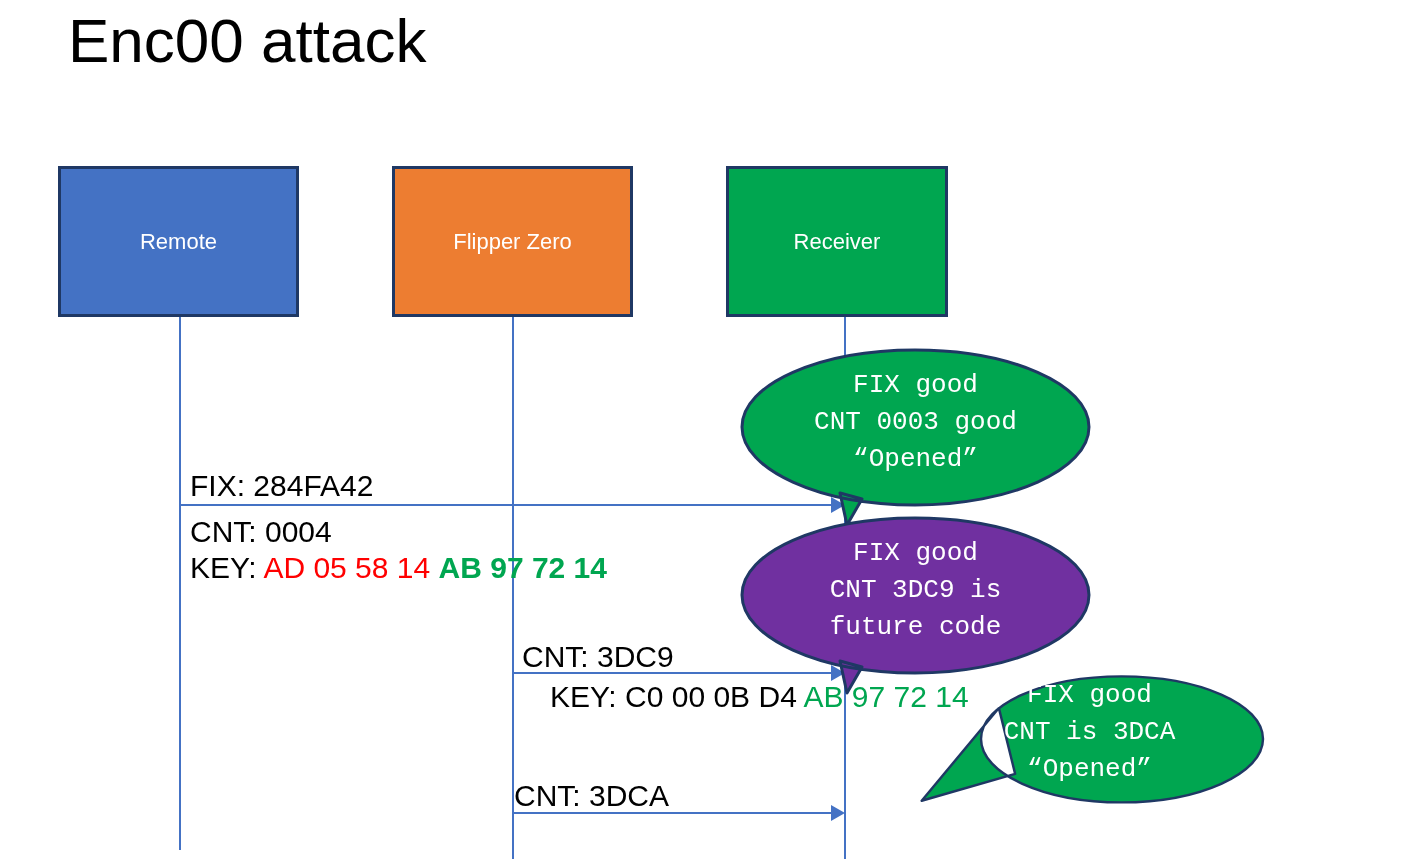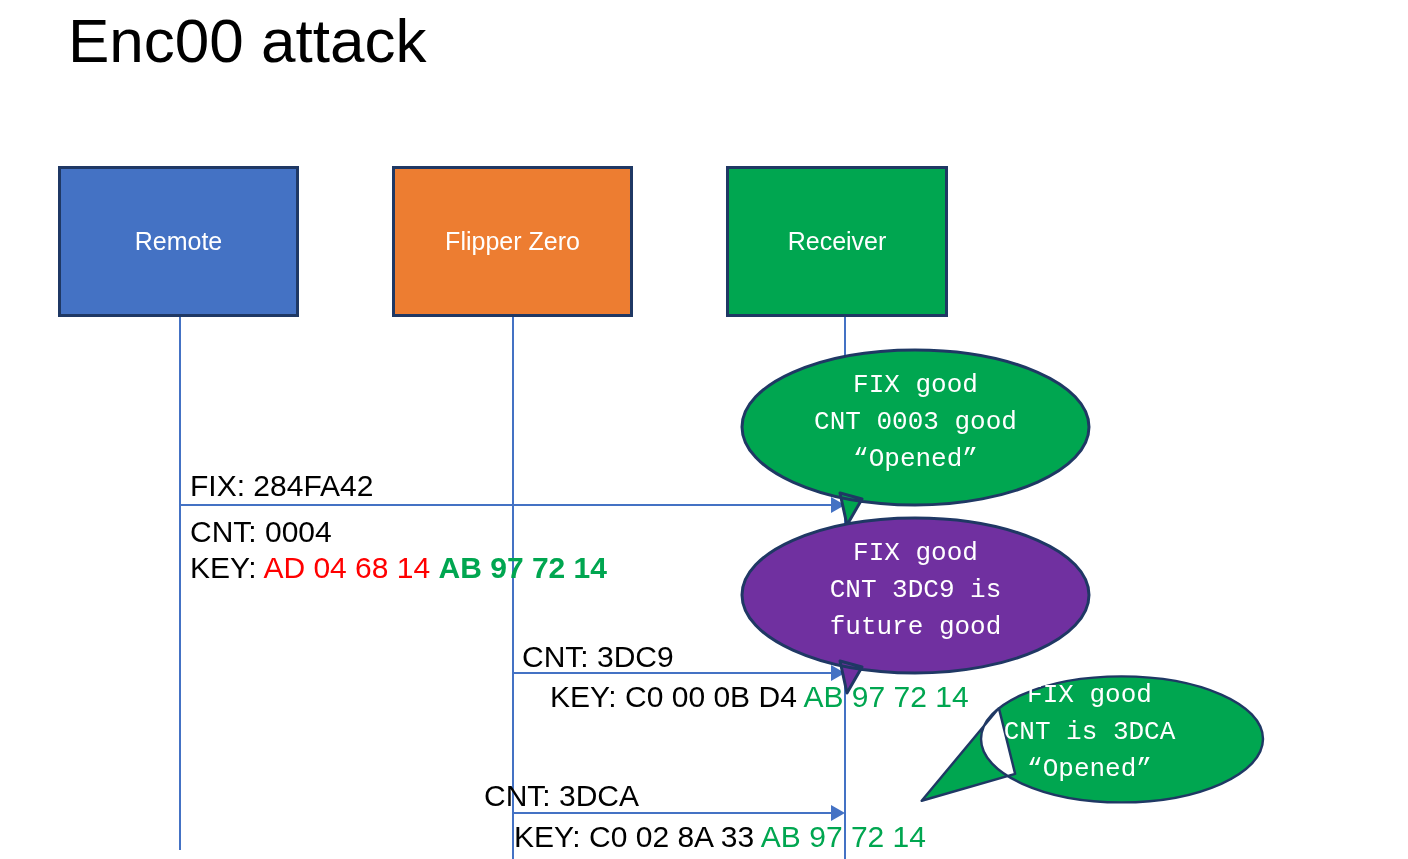--- a/index.html
+++ b/index.html
@@ -31,21 +31,21 @@
   }
   
   .actor-box {
     position: absolute;
     box-sizing: border-box;
     border: 3px solid #1f3864;
     display: flex;
     align-items: center;
     justify-content: center;
     color: #ffffff;
-    font-size: 25px;
+    font-size: 22px;
     font-weight: 400;
   }
   #box-remote   { left: 58px;  top: 166px; width: 241px; height: 151px; background: #4472c4; }
   #box-flipper  { left: 392px; top: 166px; width: 241px; height: 151px; background: #ed7d31; }
   #box-receiver { left: 726px; top: 166px; width: 222px; height: 151px; background: #00a650; }
 
   
   .lifeline {
     position: absolute;
     width: 2px;
@@ -86,21 +86,21 @@
   }
   .hex-green { color: #00a650; }
   .hex-green-bold { color: #00a650; font-weight: bold; }
   .hex-red-bold { color: #ff0000; }
 
   #msg1-above { left: 190px; top: 469px; }
   #msg1-below-1 { left: 190px; top: 515px; }
   #msg1-below-2 { left: 190px; top: 551px; }
   #msg2-above { left: 514px; top: 640px; margin-left: 8px; }
   #msg2-below { left: 514px; top: 680px; margin-left: 36px; }
-  #msg3-above { left: 484px; top: 779px; }
+  #msg3-above { left: 514px; top: 779px; }
   #msg3-below { left: 514px; top: 820px; }
 
   
   .callout {
     position: absolute;
     font-family: Liberation Mono, monospace;
   }
   .callout svg {
     display: block;
     overflow: visible;
@@ -141,31 +141,30 @@
   </div>
 
   <div class="lifeline" id="lifeline-remote"></div>
   <div class="lifeline" id="lifeline-flipper"></div>
   <div class="lifeline" id="lifeline-receiver"></div>
 
   <div class="msg-line" id="msg1-line"></div>
   <div class="msg-arrowhead" id="msg1-head"></div>
   <div class="msg-text" id="msg1-above">FIX: 284FA42</div>
   <div class="msg-text" id="msg1-below-1">CNT: 0004</div>
-  <div class="msg-text" id="msg1-below-2"><span>KEY: </span><span class="hex-red-bold">AD 04 68 14</span><span>&nbsp;</span><span class="hex-green-bold">AB 97 72 14</span></div>
+  <div class="msg-text" id="msg1-below-2"><span>KEY: </span><span class="hex-red-bold">AD 05 58 14</span><span>&nbsp;</span><span class="hex-green-bold">AB 97 72 14</span></div>
 
   <div class="msg-line" id="msg2-line"></div>
   <div class="msg-arrowhead" id="msg2-head"></div>
   <div class="msg-text" id="msg2-above">CNT: 3DC9</div>
   <div class="msg-text" id="msg2-below"><span>KEY: C0 00 0B D4 </span><span class="hex-green">AB 97 72 14</span></div>
 
   <div class="msg-line" id="msg3-line"></div>
   <div class="msg-arrowhead" id="msg3-head"></div>
   <div class="msg-text" id="msg3-above">CNT: 3DCA</div>
-  <div class="msg-text" id="msg3-below"><span>KEY: C0 02 8A 33 </span><span class="hex-green">AB 97 72 14</span></div>
 
   <div class="callout" id="callout-1">
     <svg width="347" height="175" viewBox="0 0 347 175">
       <path d="M 173 0 C 268 0 347 34 347 77 C 347 120 268 155 173 155 C 78 155 0 120 0 77 C 0 34 78 0 173 0 Z
                M 120 149 L 105 175 L 98 143 Z" fill="#00a650" stroke="#1f3864" stroke-width="3" stroke-linejoin="round"></path>
     </svg>
     <div class="callout-text">
       <div>FIX good</div>
       <div>CNT 0003 good</div>
       <div>“Opened”</div>
@@ -173,21 +172,21 @@
   </div>
 
   <div class="callout" id="callout-2">
     <svg width="347" height="175" viewBox="0 0 347 175">
       <path d="M 173 0 C 268 0 347 34 347 77 C 347 120 268 155 173 155 C 78 155 0 120 0 77 C 0 34 78 0 173 0 Z
                M 120 149 L 105 175 L 98 143 Z" fill="#7030a0" stroke="#1f3864" stroke-width="3" stroke-linejoin="round"></path>
     </svg>
     <div class="callout-text">
       <div>FIX good</div>
       <div>CNT 3DC9 is</div>
-      <div>future good</div>
+      <div>future code</div>
     </div>
   </div>
 
   <div class="callout" id="callout-3">
     <svg width="347" height="175" viewBox="-80 0 427 175">
       <path d="M 173 0 C 268 0 347 34 347 77 C 347 120 268 155 173 155 C 78 155 0 120 0 77 C 0 34 78 0 173 0 Z
                M 22 39 L -73 153 L 42 120 Z" fill="#00a650" stroke="#1f3864" stroke-width="3" stroke-linejoin="round"></path>
     </svg>
     <div class="callout-text">
       <div>FIX good</div>

